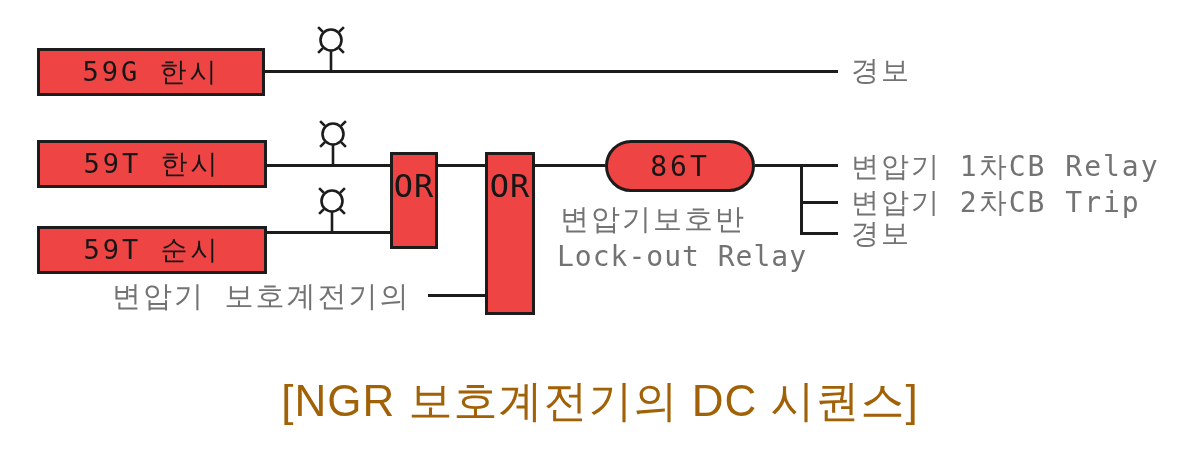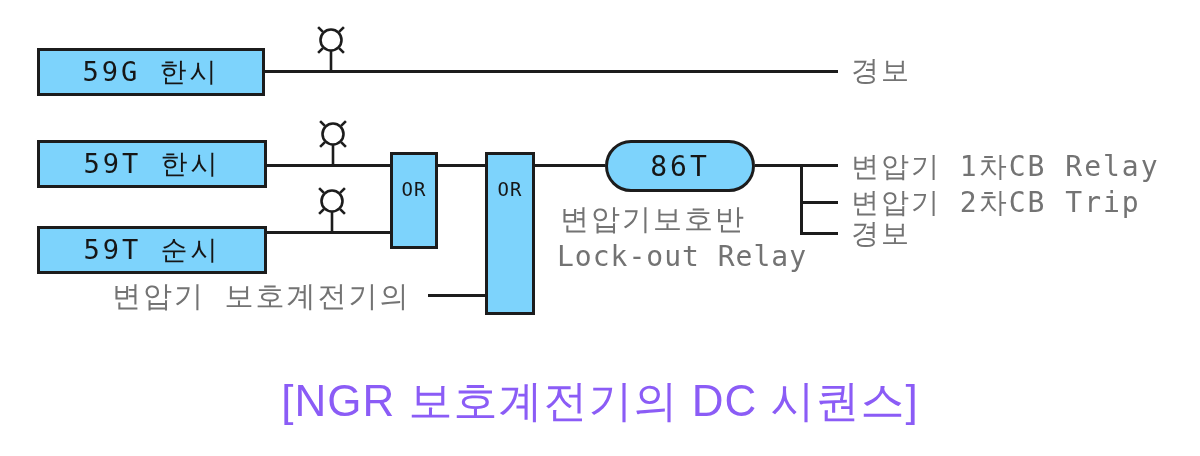--- a/index.html
+++ b/index.html
@@ -5,28 +5,28 @@
   * { margin: 0; padding: 0; box-sizing: border-box; }
   html, body { width: 1200px; height: 456px; background: #ffffff; overflow: hidden; }
   body { font-family: "DejaVu Sans", "Liberation Sans", sans-serif; color: #161616; }
 
   .stage { position: relative; width: 1200px; height: 456px; background: #ffffff; }
 
   
   .box {
     position: absolute;
     border: 3px solid #1c1c1c;
-    background: #7dd3fc;
+    background: #ef4444;
     display: flex; align-items: center; justify-content: center;
     font-size: 27px; letter-spacing: 3px; white-space: nowrap;
     font-family: "DejaVu Sans Mono", "Liberation Mono", "DejaVu Sans", monospace;
   }
   .orbox {
     align-items: flex-start; justify-content: center;
-    padding-top: 23px; font-size: 19px; letter-spacing: 1px;
+    padding-top: 12px; font-size: 32px; letter-spacing: 1px;
   }
   .stadium { border-radius: 27px; font-size: 28px; }
 
   
   .hline { position: absolute; height: 3px; background: #1c1c1c; }
   .vline { position: absolute; width: 3px; background: #1c1c1c; }
 
   
   .lbl {
     position: absolute; white-space: nowrap;
@@ -34,21 +34,21 @@
     font-family: "DejaVu Sans Mono", "Liberation Mono", "DejaVu Sans", monospace;
     color: #737373;
   }
 
   .lamp { position: absolute; width: 40px; height: 48px; }
 
   .caption {
     position: absolute; left: 0; right: 0; top: 372px;
     text-align: center;
     font-size: 44px; letter-spacing: 1px; font-weight: 400;
-    color: #8b5cf6;
+    color: #a16207;
     font-family: "Liberation Sans", "DejaVu Sans", sans-serif;
   }
 </style>
 </head>
 <body>
 
 <div class="stage">
 
   <div class="box" style="left:37px; top:48px; width:228px; height:48px;">
     <span>59G 한시</span>

